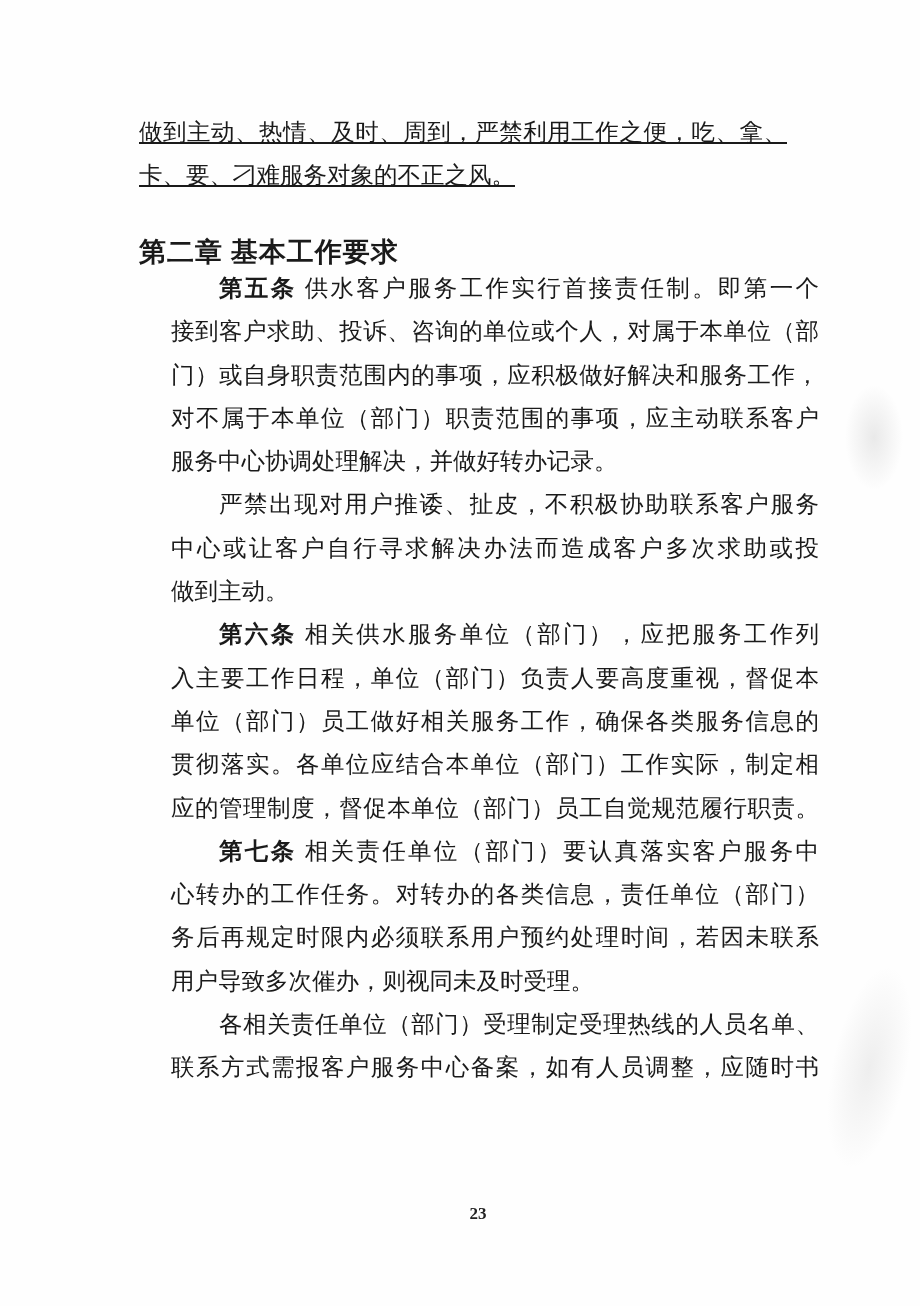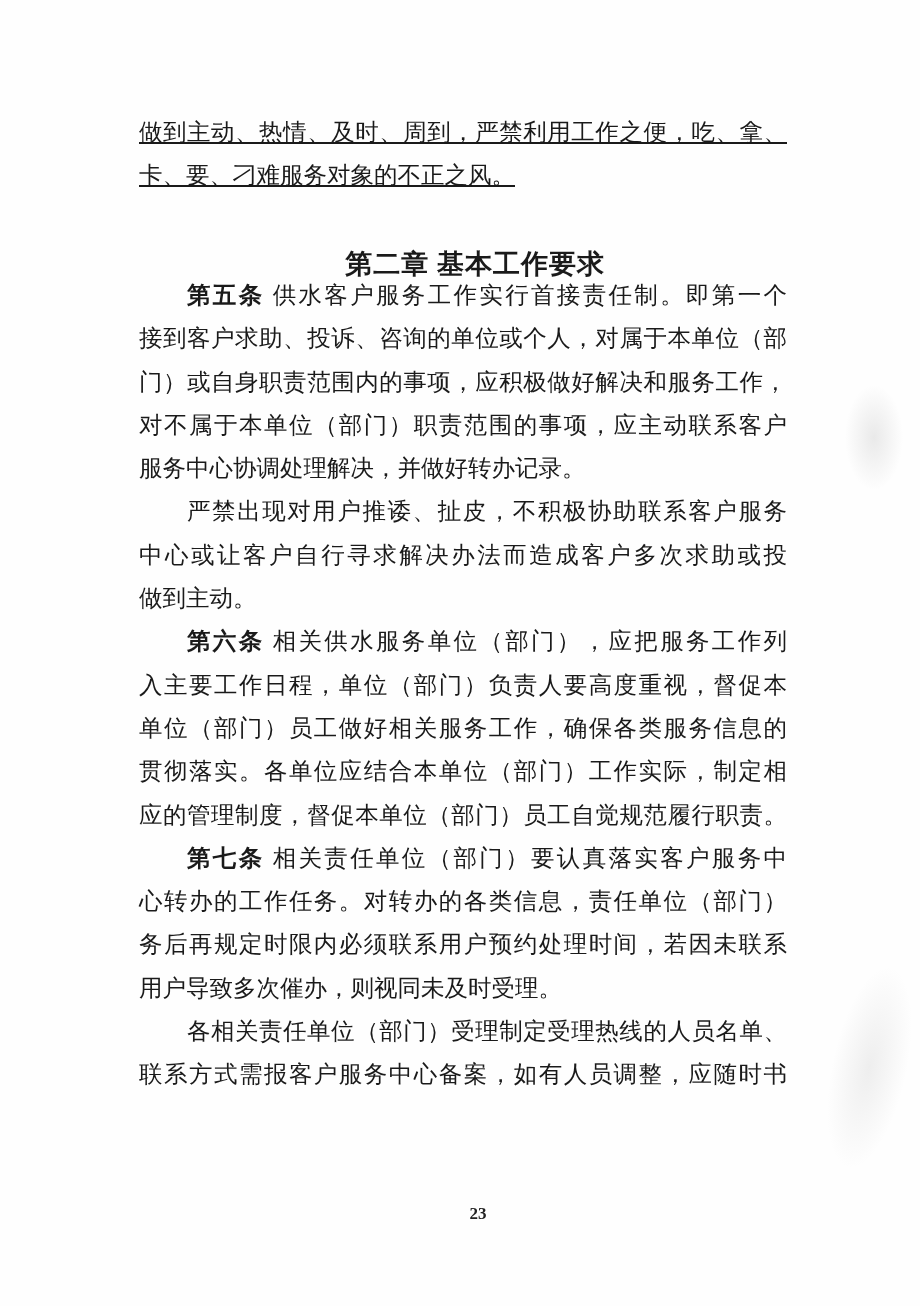--- a/index.html
+++ b/index.html
@@ -8,25 +8,25 @@
     width:920px;height:1306px;
     background:#fefefe;
     overflow:hidden;
     font-family:"Liberation Serif","DejaVu Serif",serif;
     color:#1a1a1a;
   }
   .textcol{position:absolute;left:139px;width:648px;}
   #para-continuation{top:111px;text-decoration:underline;}
   #chapter-heading{
     position:absolute;left:139px;top:231px;width:648px;
-    margin:12px;text-align:center;
+    margin:0;
     font-size:27px;font-weight:bold;line-height:42px;
     letter-spacing:1px;
   }
-  #body-flow{top:274px;}
+  #body-flow{top:267px;margin-left:32px;}
   .line{
     font-size:23.5px;
     line-height:43.3px;
     white-space:nowrap;
     text-align:left;
   }
   .line.full{
     white-space:normal;
     text-align:justify;
     text-align-last:justify;

